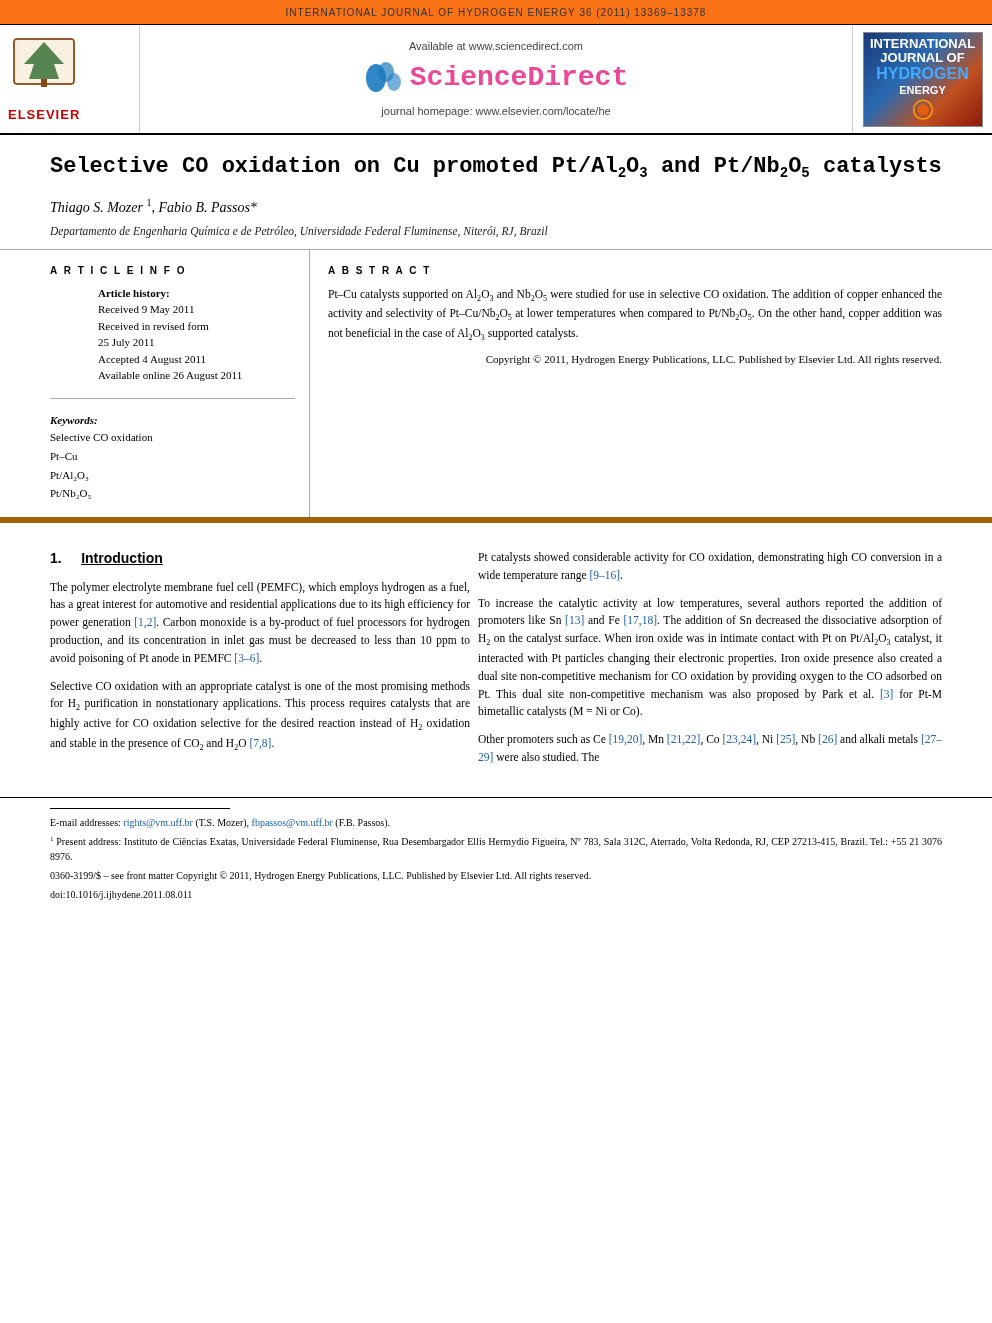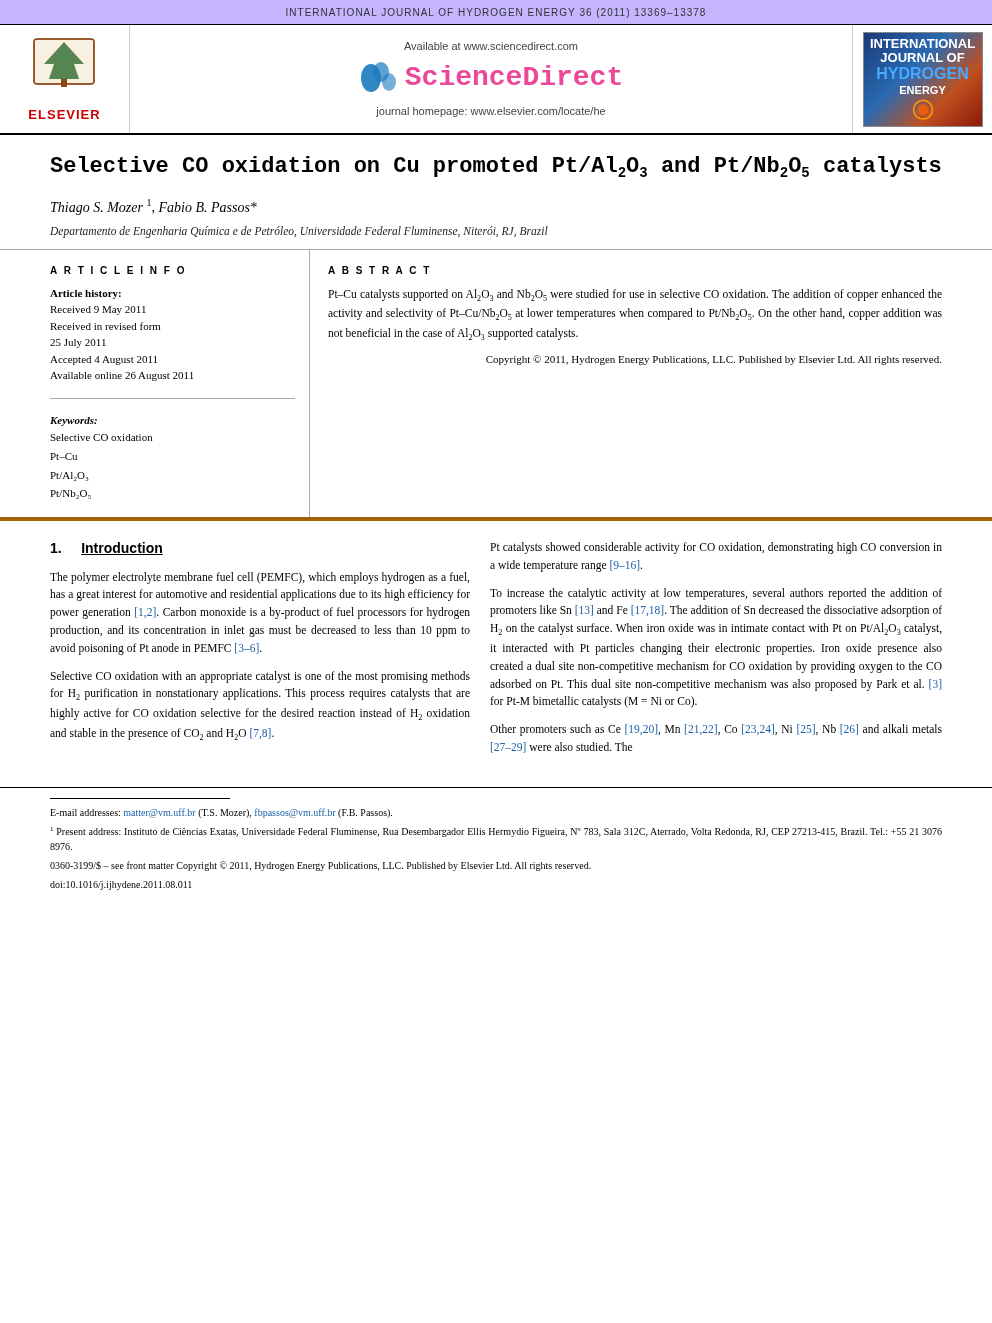--- a/index.html
+++ b/index.html
@@ -13,43 +13,42 @@
       line-height: 1.4;
     }
     .page {
       width: 992px;
       min-height: 1323px;
       background: #fff;
       padding: 0;
     }
     
     .top-banner {
-      background: #c4b5fd;
+      background: #f97316;
       text-align: center;
       padding: 6px 0 4px 0;
       border-bottom: 1px solid #000;
       font-size: 10px;
       letter-spacing: 1px;
       font-family: Arial, sans-serif;
       color: #333;
     }
     
     .header {
       display: flex;
       flex-direction: row;
       align-items: stretch;
       border-bottom: 2px solid #000;
       height: 110px;
     }
     .header-left {
-      width: 130px;
+      width: 140px;
       border-right: 1px solid #ccc;
       display: flex;
       align-items: center;
-      justify-content: center;
       padding: 8px;
     }
     .elsevier-logo {
       text-align: center;
     }
     .elsevier-logo .elsevier-text {
       font-size: 13px;
       font-weight: bold;
       color: #c00;
       font-family: Arial, sans-serif;
@@ -150,39 +149,40 @@
     .affiliation {
       font-size: 11.5px;
       font-style: italic;
       color: #222;
     }
     
     .info-section {
       display: flex;
       flex-direction: row;
       padding: 0 50px;
-      border-bottom: 4px solid #a16207;
+      border-bottom: 6px solid #a16207;
       margin-top: 0;
     }
     .article-info {
       width: 260px;
       border-right: 1px solid #aaa;
       padding: 14px 14px 14px 0;
     }
     .article-info-title {
       font-size: 10px;
       letter-spacing: 2px;
       font-family: Arial, sans-serif;
       font-weight: bold;
       color: #000;
       margin-bottom: 8px;
     }
     .article-history {
       font-size: 11px;
       margin-bottom: 6px;
+      margin-left: 48px;
     }
     .article-history-title {
       font-weight: bold;
       font-size: 11px;
     }
     .history-item {
       font-size: 11px;
       line-height: 1.5;
     }
     .keywords-section {
@@ -219,22 +219,22 @@
       font-size: 11px;
       line-height: 1.4;
       text-align: right;
       color: #000;
     }
     
     .main-content {
       display: flex;
       flex-direction: row;
       padding: 0 50px;
-      margin-top: 18px;
-      gap: 20px;
+      margin-top: 26px;
+      gap: 8px;
     }
     .left-column {
       width: 420px;
     }
     .right-column {
       flex: 1;
     }
     .section-title {
       font-size: 14px;
       font-weight: bold;
@@ -408,21 +408,21 @@
       <div class="body-text">
         Other promoters such as Ce <span class="ref">[19,20]</span>, Mn <span class="ref">[21,22]</span>, Co <span class="ref">[23,24]</span>, Ni <span class="ref">[25]</span>, Nb <span class="ref">[26]</span> and alkali metals <span class="ref">[27–29]</span> were also studied. The
       </div>
     </div>
 
   </div>
 
   <div class="footer-section">
     <div class="footer-line"></div>
     <div class="footer-note">
-      E-mail addresses: <a>matter@vm.uff.br</a> (T.S. Mozer), <a>fbpassos@vm.uff.br</a> (F.B. Passos).
+      E-mail addresses: <a>rights@vm.uff.br</a> (T.S. Mozer), <a>fbpassos@vm.uff.br</a> (F.B. Passos).
     </div>
     <div class="footer-note">
       <sup>1</sup> Present address: Instituto de Ciências Exatas, Universidade Federal Fluminense, Rua Desembargador Ellis Hermydio Figueira, Nº 783, Sala 312C, Aterrado, Volta Redonda, RJ, CEP 27213-415, Brazil. Tel.: +55 21 3076 8976.
     </div>
     <div class="footer-note">0360-3199/$ – see front matter Copyright © 2011, Hydrogen Energy Publications, LLC. Published by Elsevier Ltd. All rights reserved.</div>
     <div class="footer-note">doi:10.1016/j.ijhydene.2011.08.011</div>
   </div>
 
 </div>
 

